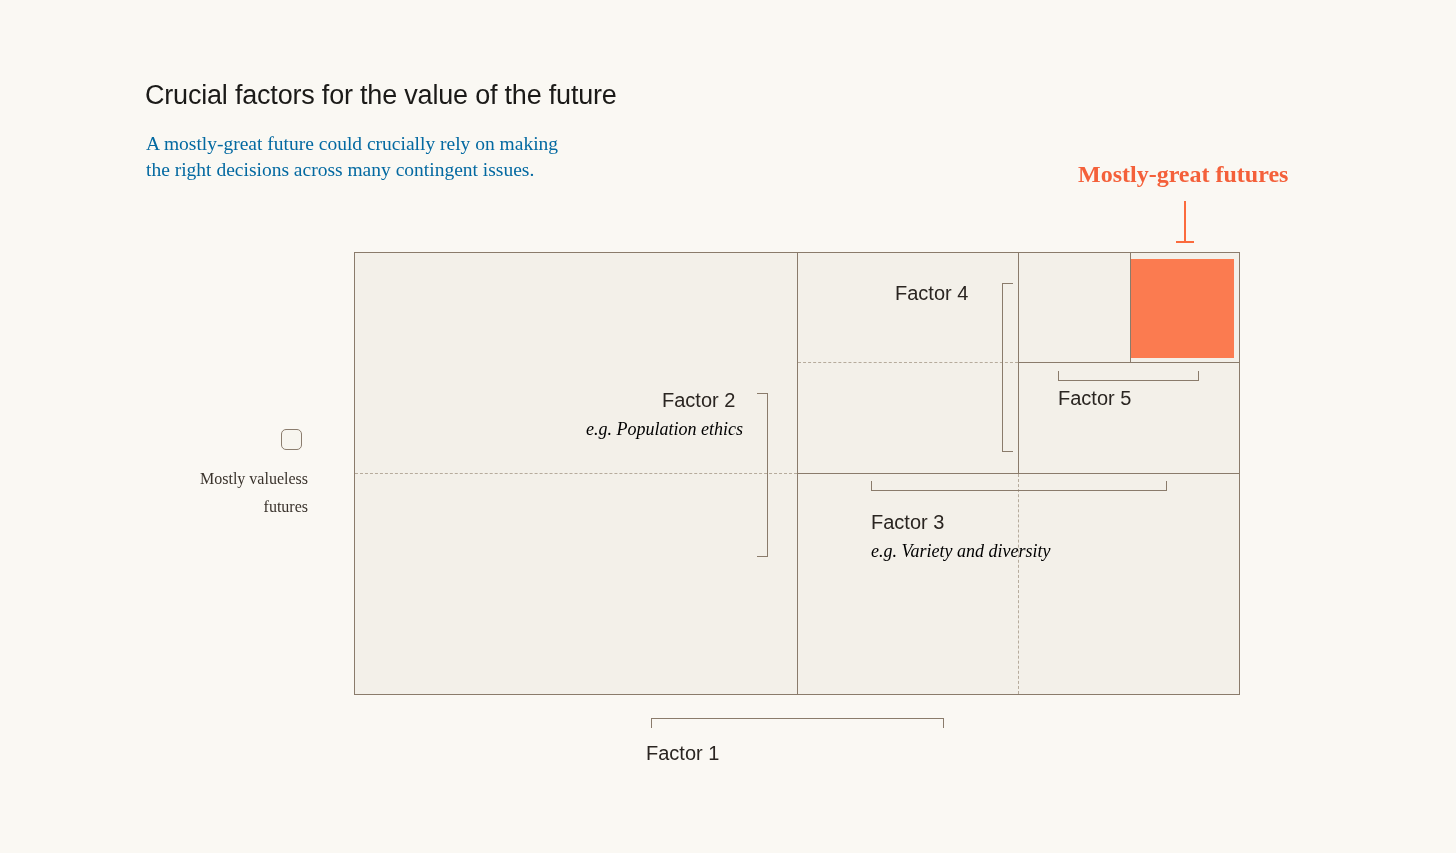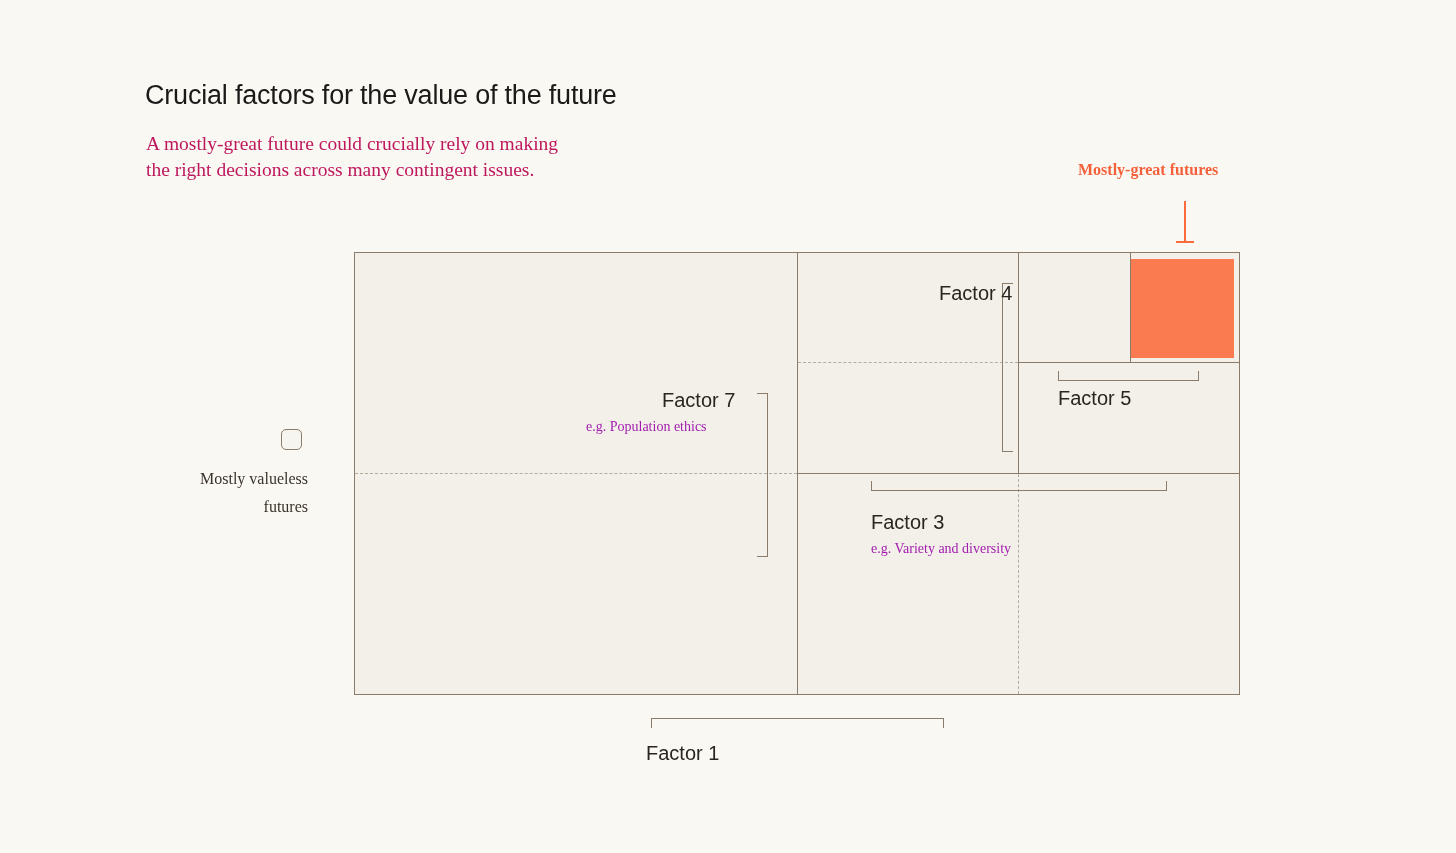--- a/index.html
+++ b/index.html
@@ -33,31 +33,31 @@
     letter-spacing: -0.2px;
     white-space: nowrap;
   }
   .subtitle {
     position: absolute;
     left: 146px;
     top: 131px;
     font-family: "Liberation Serif", serif;
     font-size: 19.5px;
     line-height: 26px;
-    color: #be185d;
+    color: #0369a1;
     white-space: pre-line;
   }
 
   
   .callout-label {
     position: absolute;
     left: 1078px;
     top: 161px;
     font-family: "Liberation Serif", serif;
-    font-size: 16px;
+    font-size: 24px;
     font-weight: 700;
     color: #f4603a;
     white-space: nowrap;
   }
   .callout-stem {
     position: absolute;
     left: 1184px;
     top: 201px;
     width: 2px;
     height: 42px;
@@ -143,22 +143,23 @@
   .factor-name {
     position: absolute;
     font-family: "Liberation Sans", sans-serif;
     font-size: 20px;
     color: #2a2521;
     white-space: nowrap;
   }
   .factor-eg {
     position: absolute;
     font-family: "Liberation Serif", serif;
-    font-size: 14px;
-    color: #a21caf;
+    font-style: italic;
+    font-size: 18px;
+    color: #000000;
     white-space: nowrap;
   }
 
   
   .bracket {
     position: absolute;
     box-sizing: border-box;
   }
   .bracket-h-down {
     border-top: 1.5px solid #8a7b6b;
@@ -209,26 +210,26 @@
   <div class="hdash" style="left:355px; top:473px; width:442px;"></div>
   <div class="hdash" style="left:798px; top:362px; width:220px;"></div>
   <div class="vdash" style="left:1018px; top:474px; height:220px;"></div>
 
   <div class="highlight-cell"></div>
 
   <div class="bracket bracket-h-down" style="left:651px; top:718px; width:293px; height:10px;"></div>
   <div class="factor-name" style="left:646px; top:742px;">Factor 1</div>
 
   <div class="bracket bracket-v-left" style="left:757px; top:393px; width:11px; height:164px;"></div>
-  <div class="factor-name" style="left:662px; top:389px;">Factor 7</div>
+  <div class="factor-name" style="left:662px; top:389px;">Factor 2</div>
   <div class="factor-eg" style="left:586px; top:419px;">e.g. Population ethics</div>
 
   <div class="bracket bracket-h-up" style="left:871px; top:481px; width:296px; height:10px;"></div>
   <div class="factor-name" style="left:871px; top:511px;">Factor 3</div>
   <div class="factor-eg" style="left:871px; top:541px;">e.g. Variety and diversity</div>
 
   <div class="bracket bracket-v-right" style="left:1002px; top:283px; width:11px; height:169px;"></div>
-  <div class="factor-name" style="left:895px; top:282px;margin-left:44px;">Factor 4</div>
+  <div class="factor-name" style="left:895px; top:282px;">Factor 4</div>
 
   <div class="bracket bracket-h-up" style="left:1058px; top:371px; width:141px; height:10px;"></div>
   <div class="factor-name" style="left:1058px; top:387px;">Factor 5</div>
 
 </div>
 
 </body></html>

